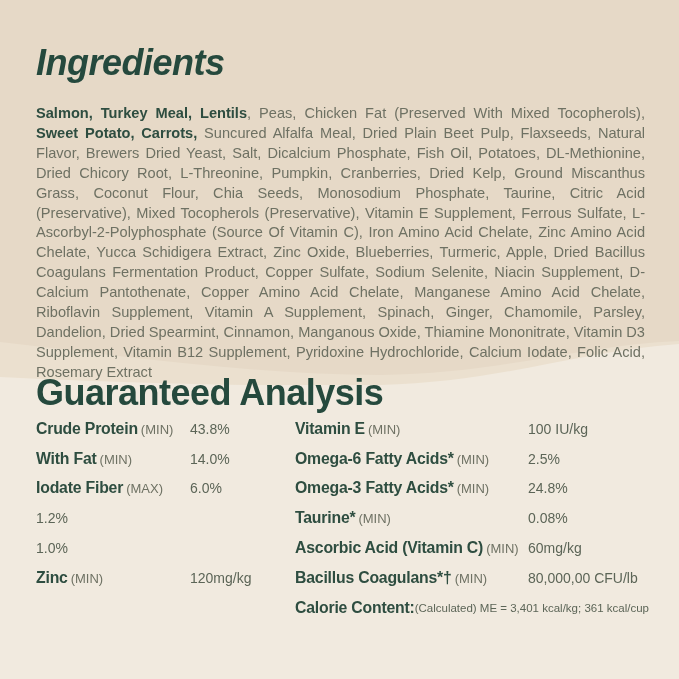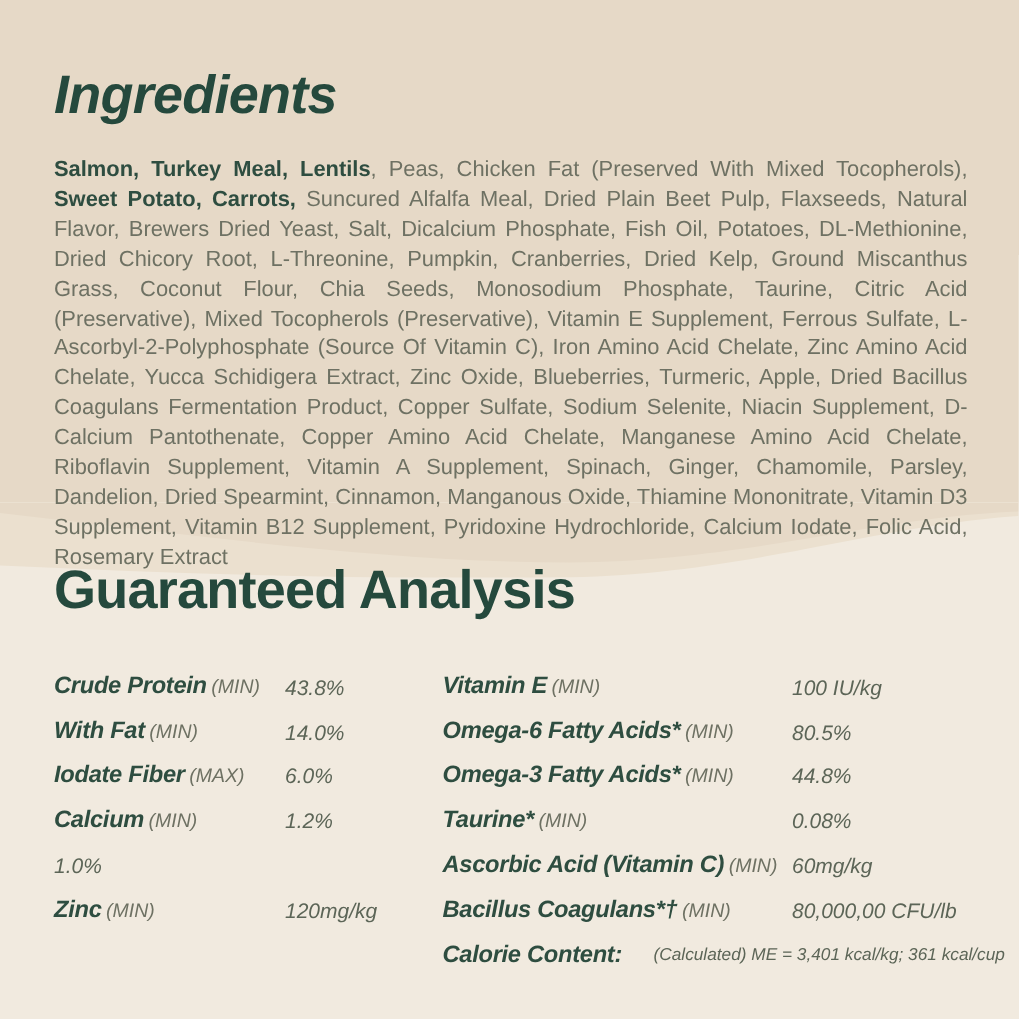--- a/index.html
+++ b/index.html
@@ -36,31 +36,31 @@
   }
   #ingredients-title{top:42px;font-style:italic;}
   #analysis-title{top:372px;}
   .ingredients-text{
     margin:0;position:absolute;left:36px;right:34px;top:104px;
     font-size:14.6px;line-height:19.9px;
     color:var(--c-body);
     text-align:justify;
   }
   .ingredients-text strong{color:var(--c-bold);font-weight:bold;}
-  .ga-col{position:absolute;top:443px;font-style:italic;}
+  .ga-col{position:absolute;top:414px;}
   .ga-col.left{left:36px;width:252px;}
   .ga-col.right{left:295px;width:384px;}
   .ga-row{height:29.8px;display:flex;align-items:center;white-space:nowrap;}
   .ga-label{flex:0 0 auto;}
   .ga-col.left  .ga-label{min-width:154px;}
   .ga-col.right .ga-label{min-width:233px;}
   .ga-name{font-size:15.8px;font-weight:bold;color:var(--c-bold);letter-spacing:-0.2px;}
   .ga-q{font-size:13px;color:var(--c-body);margin-left:3px;}
   .ga-value{font-size:14px;color:var(--c-value);}
-  .ga-row.inline .ga-label{min-width:0;margin-right:21px;}
+  .ga-row.inline .ga-label{min-width:0;margin-right:0;}
   .ga-row.inline .ga-value{font-size:11.5px;}
 </style>
 </head>
 <body>
 
 <div class="top-section"></div>
 
 <div class="wave-divider">
   <svg viewBox="0 0 679 50" preserveAspectRatio="none">
     <rect class="wave-base" x="0" y="0" width="679" height="50"></rect>
@@ -87,21 +87,20 @@
       <span class="ga-value">14.0%</span>
     </div>
 
     <div class="ga-row">
       <span class="ga-label"><b class="ga-name">Iodate Fiber</b><span class="ga-q">(MAX)</span></span>
       <span class="ga-value">6.0%</span>
     </div>
 
 
     <div class="ga-row">
-      <span class="ga-label"><b class="ga-name">Calcium</b><span class="ga-q">(MIN)</span></span>
       <span class="ga-value">1.2%</span>
     </div>
 
     <div class="ga-row">
       <span class="ga-value">1.0%</span>
     </div>
 
     <div class="ga-row">
       <span class="ga-label"><b class="ga-name">Zinc</b><span class="ga-q">(MIN)</span></span>
       <span class="ga-value">120mg/kg</span>
@@ -110,26 +109,26 @@
 
 <div class="ga-col right">
 
     <div class="ga-row">
       <span class="ga-label"><b class="ga-name">Vitamin E</b><span class="ga-q">(MIN)</span></span>
       <span class="ga-value">100 IU/kg</span>
     </div>
 
     <div class="ga-row">
       <span class="ga-label"><b class="ga-name">Omega-6 Fatty Acids*</b><span class="ga-q">(MIN)</span></span>
-      <span class="ga-value">80.5%</span>
+      <span class="ga-value">2.5%</span>
     </div>
 
     <div class="ga-row">
       <span class="ga-label"><b class="ga-name">Omega-3 Fatty Acids*</b><span class="ga-q">(MIN)</span></span>
-      <span class="ga-value">44.8%</span>
+      <span class="ga-value">24.8%</span>
     </div>
 
     <div class="ga-row">
       <span class="ga-label"><b class="ga-name">Taurine*</b><span class="ga-q">(MIN)</span></span>
       <span class="ga-value">0.08%</span>
     </div>
 
     <div class="ga-row">
       <span class="ga-label"><b class="ga-name">Ascorbic Acid (Vitamin C)</b><span class="ga-q">(MIN)</span></span>
       <span class="ga-value">60mg/kg</span>

